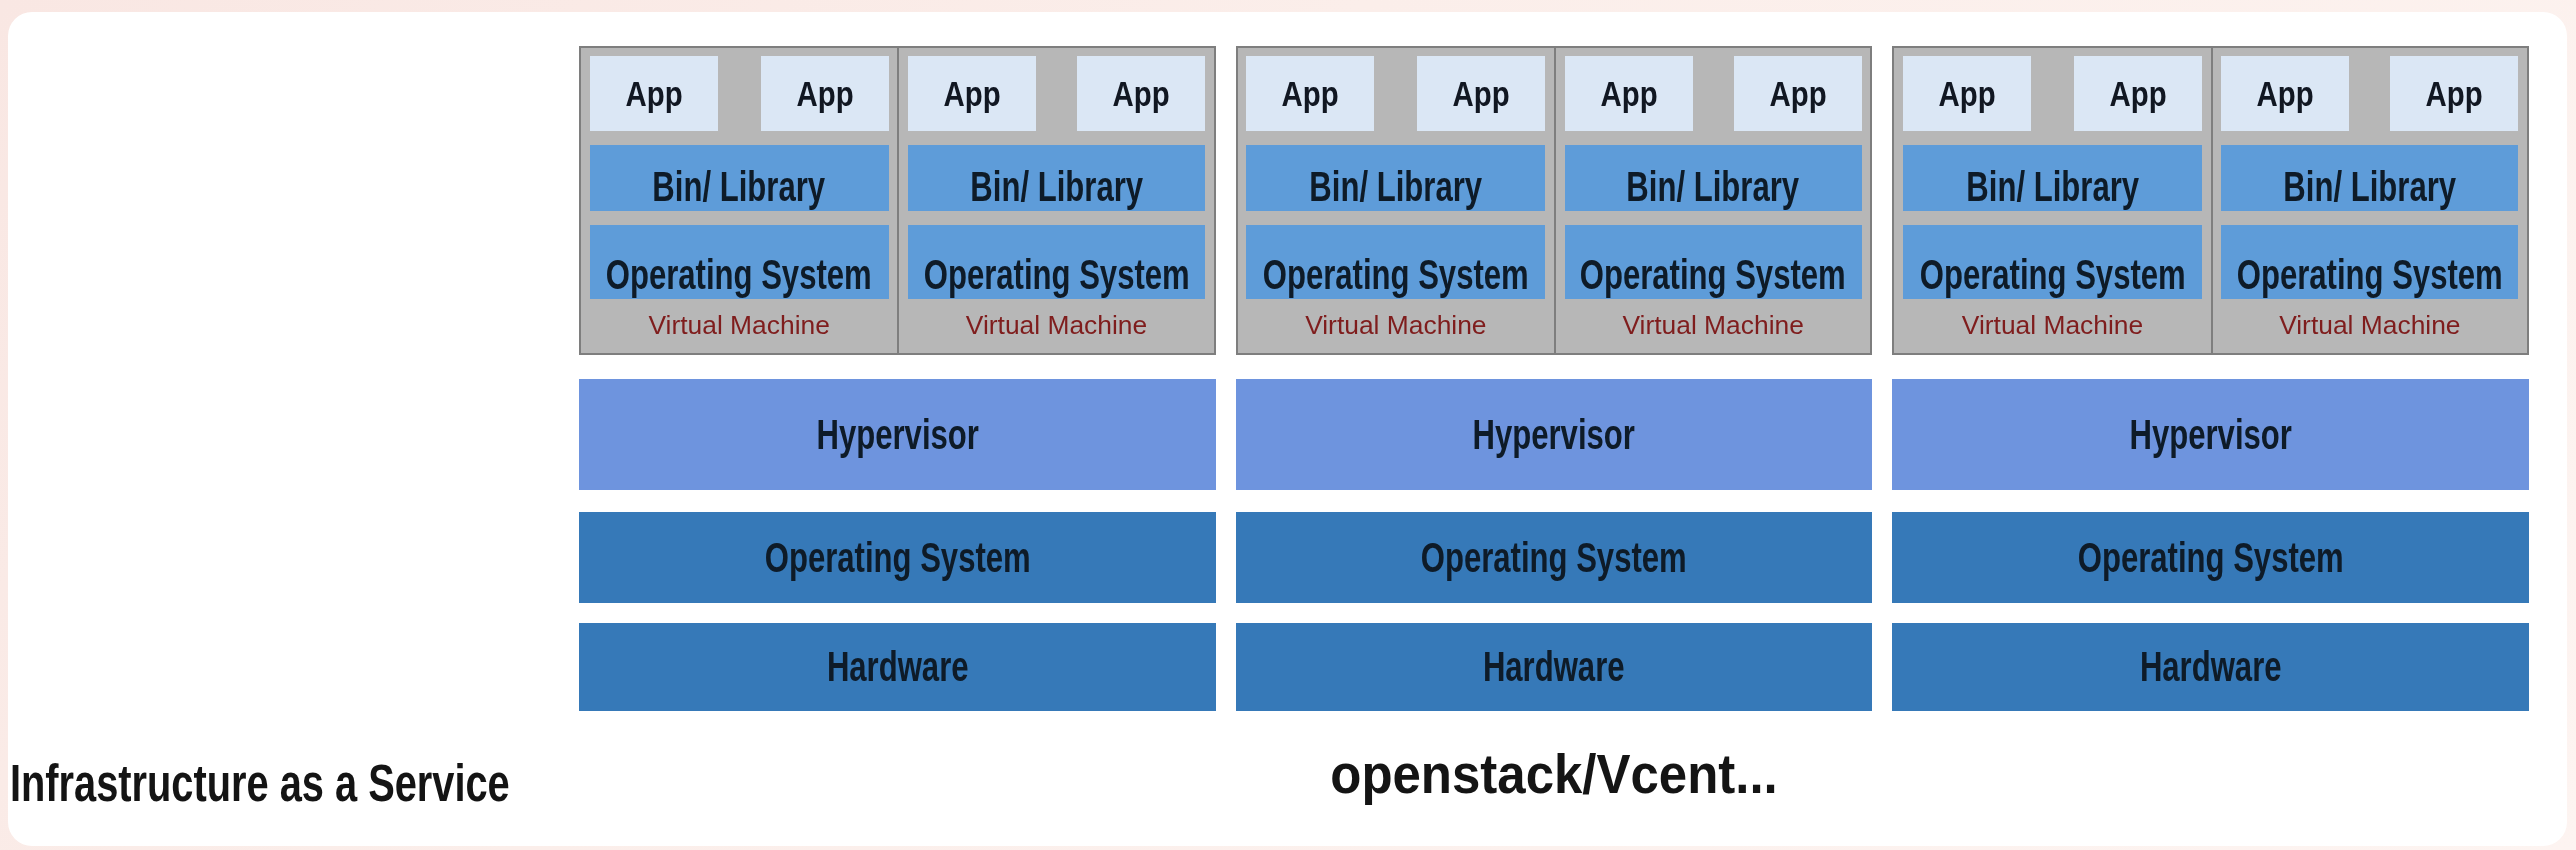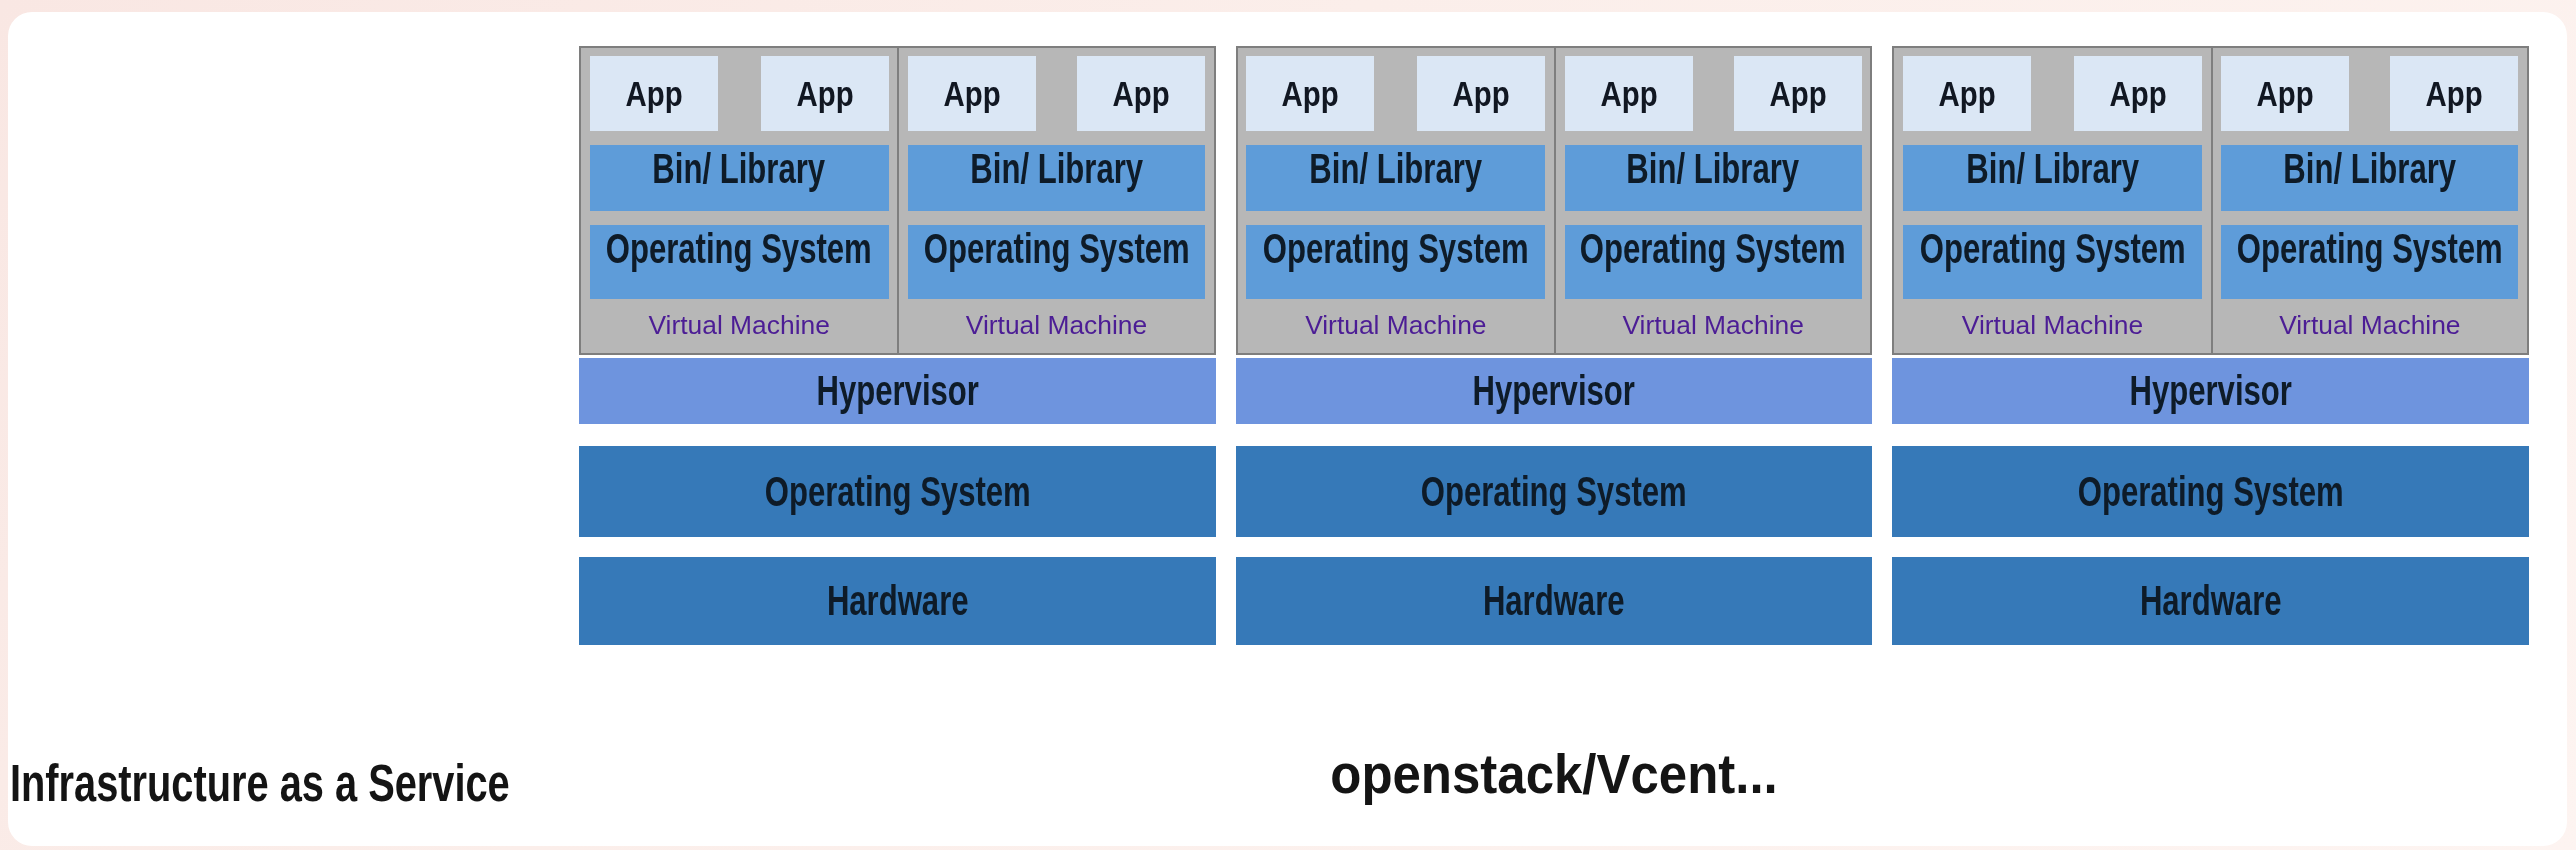--- a/index.html
+++ b/index.html
@@ -98,41 +98,41 @@
     display: flex; align-items: center; justify-content: center;
   }
   .app > span {
     font-size: 35px; font-weight: 700; color: #111722;
     transform: scaleX(0.84);
     white-space: nowrap;
   }
 
   .bar {
     background: #5e9cd9;
-    display: flex; align-items: flex-start; justify-content: center;
+    display: flex; align-items: flex-end; justify-content: center;
   }
   .bar-bin { height: 66px; margin-bottom: 13.6px; }
   .bar-os  { height: 74px; }
   .bar > span, .layer > span {
     font-size: 42px; font-weight: 700; color: #0e1b28;
     transform: scaleX(0.74);
     white-space: nowrap;
   }
 
   .vm-label {
     flex: 1;
     display: flex; align-items: center; justify-content: center;
     font-size: 26.4px;
-    color: #4c1d95;
+    color: #7f1d1d;
   }
 
   .layer {
     display: flex; align-items: center; justify-content: center;
   }
-  .layer-hypervisor { margin-top: 3px; height: 66px; background: #6e94de; }
+  .layer-hypervisor { margin-top: 24px; height: 111px; background: #6e94de; }
   .layer-os         { margin-top: 22.4px; height: 91px; background: #3679b8; }
   .layer-hardware   { margin-top: 20px; height: 88px; background: #3679b8; }
 </style>
 </head>
 <body>
 
 <div class="stage">
   <div class="slide"></div>
 
   <div class="caption-left">Infrastructure as a Service</div>

